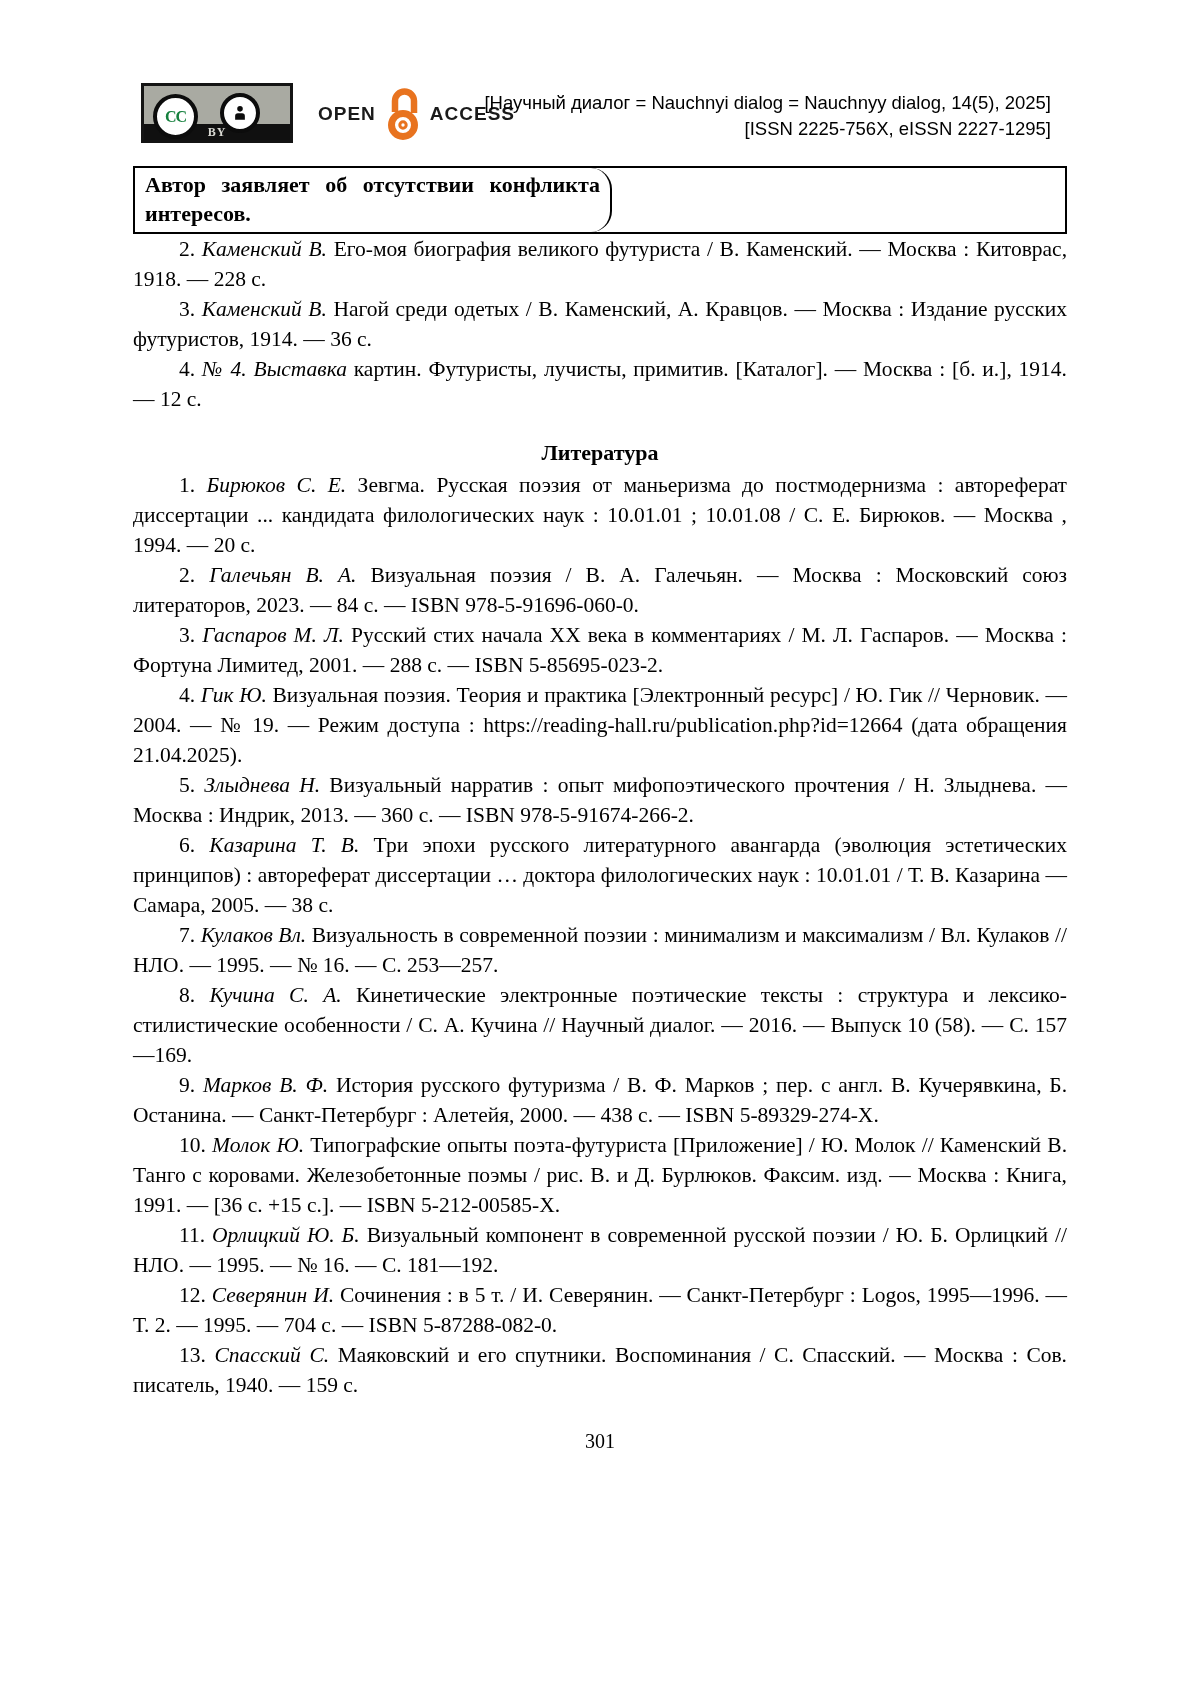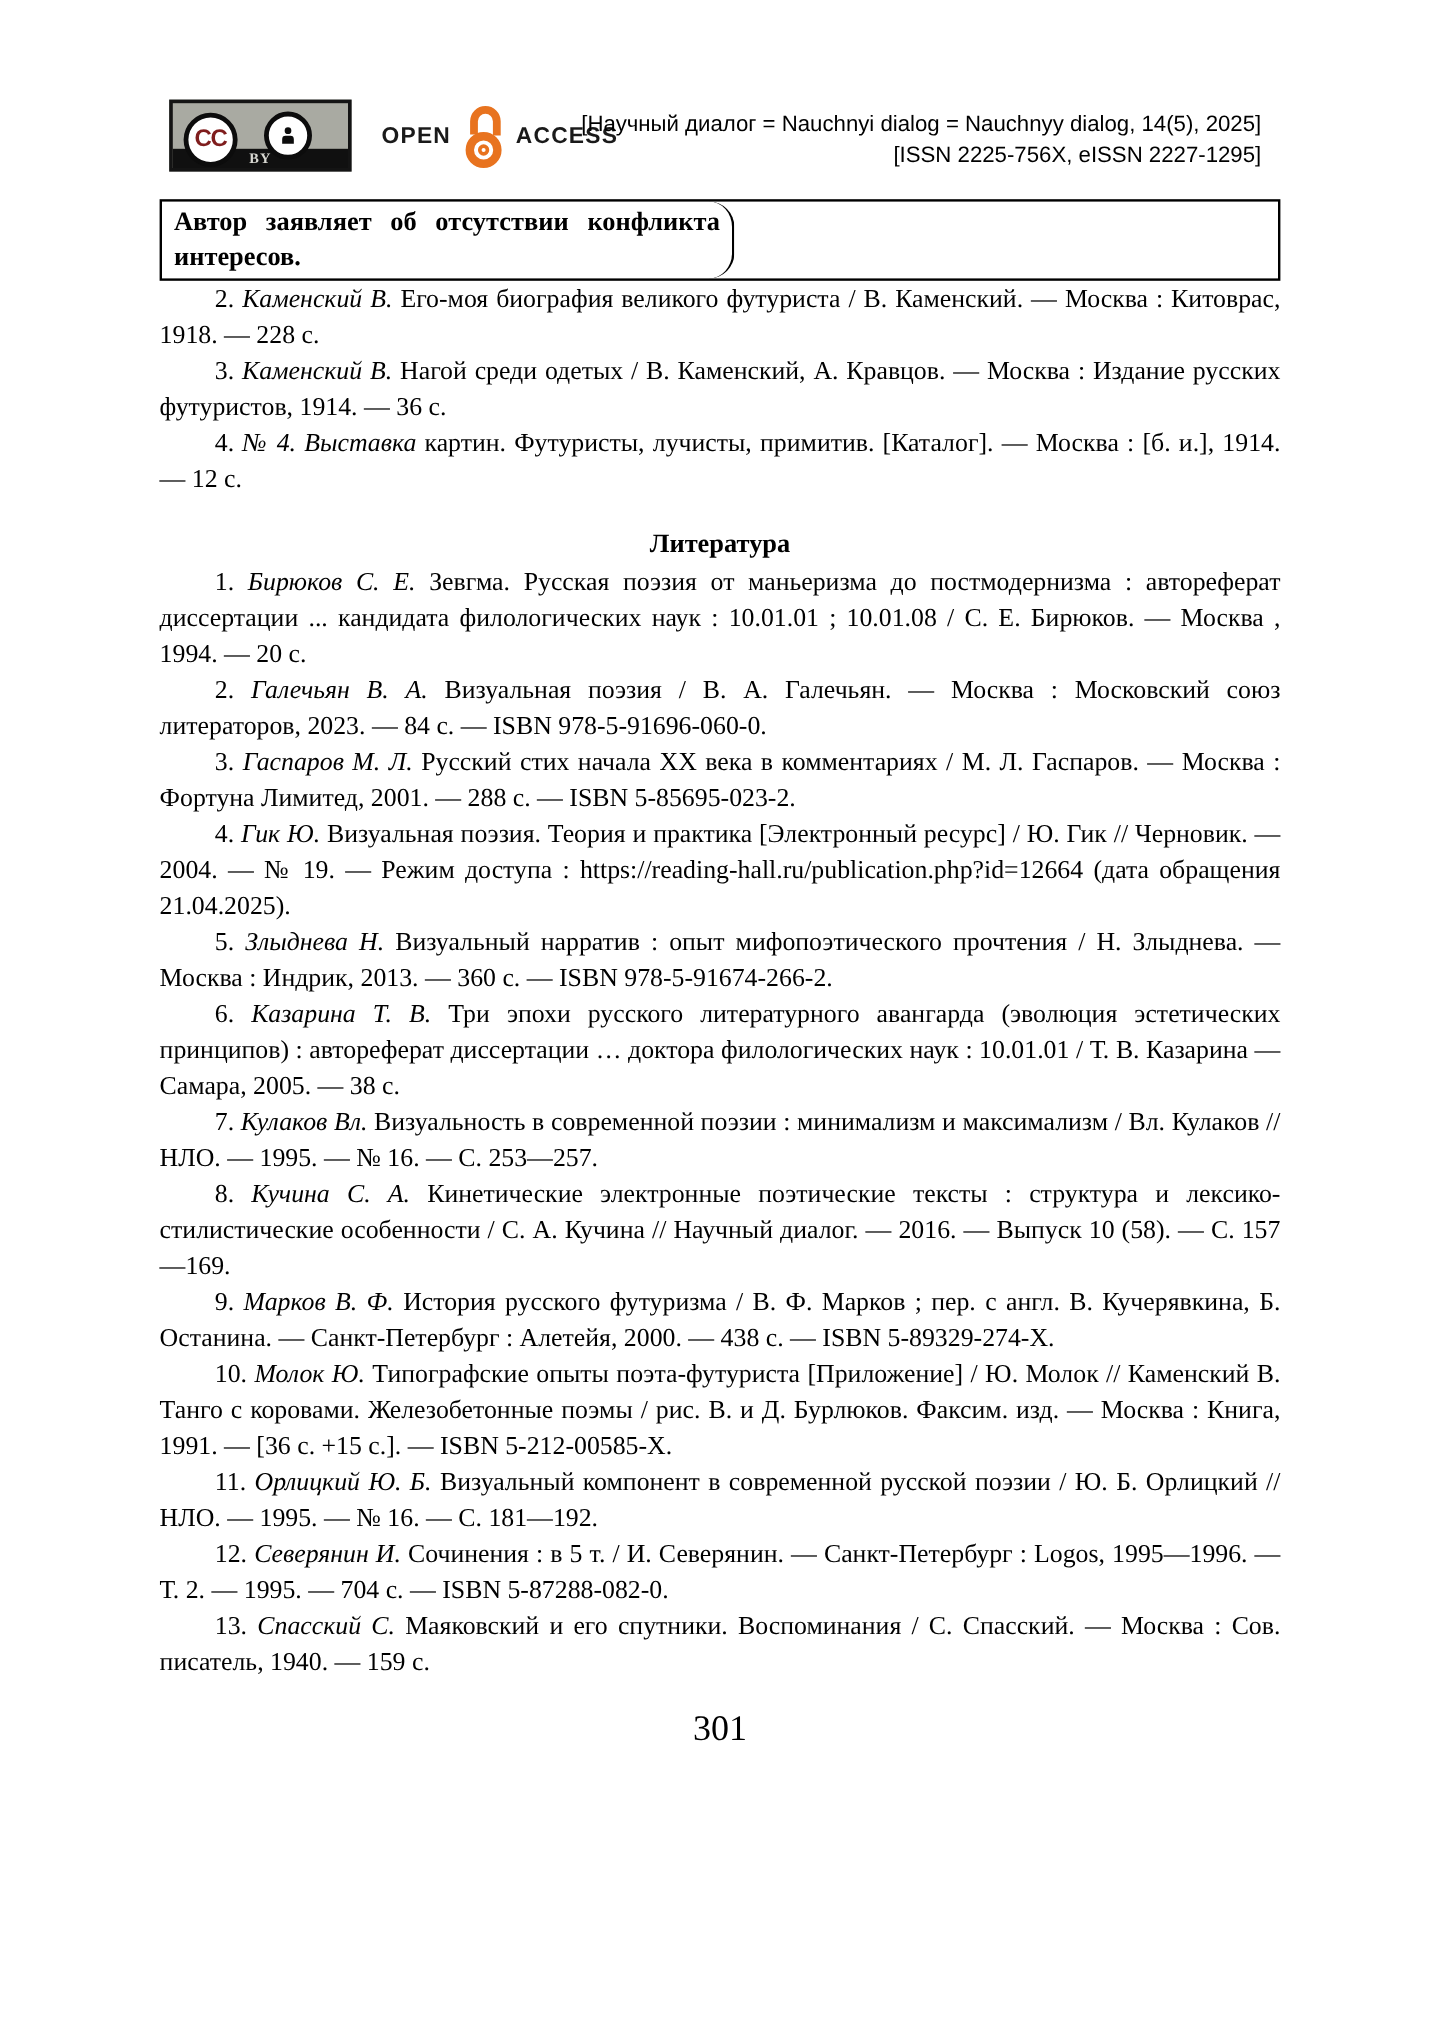--- a/index.html
+++ b/index.html
@@ -24,21 +24,21 @@
     color:#d8d8d2;font-family:Liberation Serif, serif;
     font-size:12px;font-weight:bold;text-align:center;line-height:16px;
     letter-spacing:1px;
   }
   .cc-circle{
     position:absolute;background:#fff;border:4px solid #0c0c0c;border-radius:50%;
     display:flex;align-items:center;justify-content:center;z-index:2;
   }
   .cc-circle.cc1{left:9px;top:8px;width:37px;height:37px;}
   .cc-circle.cc2{left:76px;top:7px;width:32px;height:32px;}
-  .cc-letters{font-family:Liberation Sans, sans-serif;font-weight:bold;font-size:20px;color:#7f1d1d;letter-spacing:-1px;}
+  .cc-letters{font-family:Liberation Serif, serif;font-weight:bold;font-size:16px;color:#15803d;letter-spacing:-1px;}
   .oa-logo{
     position:absolute;left:185px;top:6px;height:56px;
     display:flex;align-items:center;gap:6px;
   }
   .oa-word{
     font-family:"Liberation Sans",sans-serif;font-weight:bold;
     font-size:19px;color:#1a1a1a;letter-spacing:1px;
   }
   .journal-info{
     position:absolute;right:16px;top:10px;text-align:right;
@@ -62,21 +62,21 @@
   }
   .section-title.first{margin-top:20px;margin-bottom:2px;}
   .section-title.next{margin-top:24px;margin-bottom:2px;}
   p.ref{
     margin:0;font-size:21.5px;line-height:30px;
     text-align:justify;text-indent:46px;
   }
   p.ref em{font-style:italic;}
 
   .page-number{
-    margin-top:26px;text-align:center;font-size:30px;line-height:30px;
+    margin-top:26px;text-align:center;font-size:20px;line-height:30px;
   }
 </style>
 </head>
 <body>
 
 <div class="page">
   <div class="content">
 
     <div class="header-row">
 

